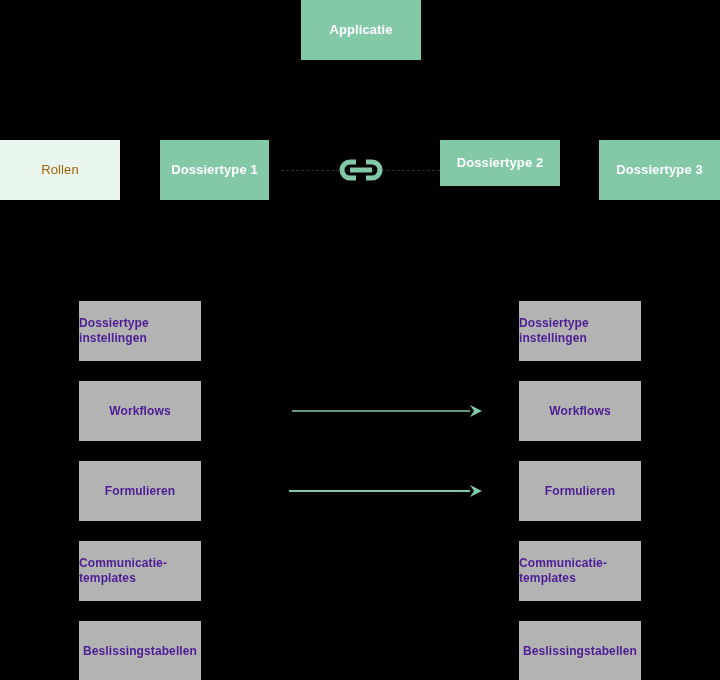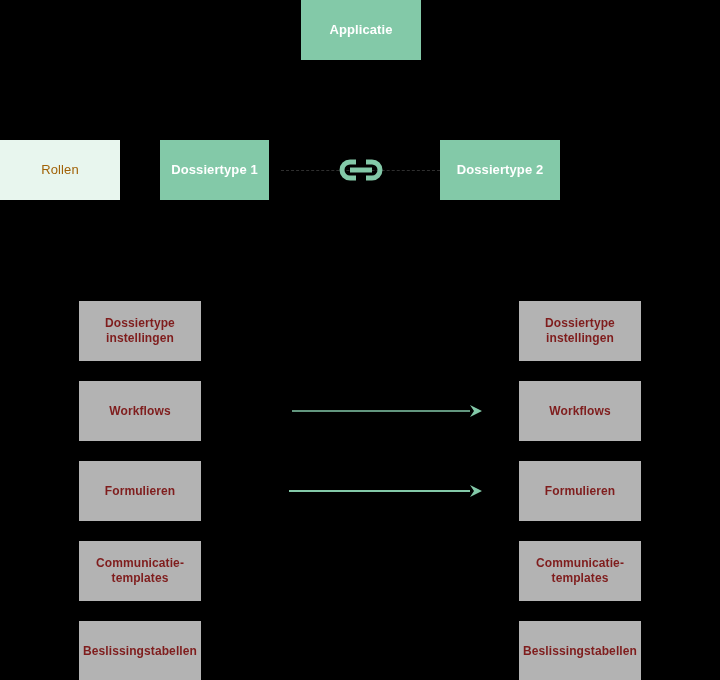--- a/index.html
+++ b/index.html
@@ -21,39 +21,38 @@
     width: 720px;
     height: 680px;
     background: #000000;
   }
   .box {
     position: absolute;
     box-sizing: border-box;
     display: flex;
     align-items: center;
     justify-content: center;
-    text-align: center;
     line-height: 1.22;
     letter-spacing: 0.1px;
   }
   .box-green {
     background: #83c9a8;
     color: #ffffff;
     font-weight: bold;
     font-size: 13px;
   }
   .box-lightgreen {
     background: #e8f6ee;
     color: #a16207;
     font-weight: normal;
     font-size: 13px;
   }
   .box-gray {
     background: #b3b3b3;
-    color: #7f1d1d;
+    color: #4c1d95;
     font-weight: bold;
     font-size: 12px;
   }
   .dashed-line {
     position: absolute;
     height: 0;
     border-top: 1.5px dashed #2f2f2f;
   }
   .link-icon {
     position: absolute;
@@ -84,24 +83,27 @@
   </svg>
 
   <div class="box box-lightgreen" style="left:0px; top:140px; width:120px; height:60px;">
     <span>Rollen</span>
   </div>
 
   <div class="box box-green" style="left:160px; top:140px; width:109px; height:60px;">
     <span>Dossiertype 1</span>
   </div>
 
-  <div class="box box-green" style="left:440px; top:140px; width:120px; height:60px;">
+  <div class="box box-green" style="left:440px; top:140px; width:120px; height:46px;">
     <span>Dossiertype 2</span>
   </div>
 
+  <div class="box box-green" style="left:599px; top:140px; width:121px; height:60px;">
+    <span>Dossiertype 3</span>
+  </div>
 
   <div class="box box-gray" style="left:79px; top:301px; width:122px; height:60px;">
     <span>Dossiertype instellingen</span>
   </div>
 
   <div class="box box-gray" style="left:79px; top:381px; width:122px; height:60px;">
     <span>Workflows</span>
   </div>
 
   <div class="box box-gray" style="left:79px; top:461px; width:122px; height:60px;">

